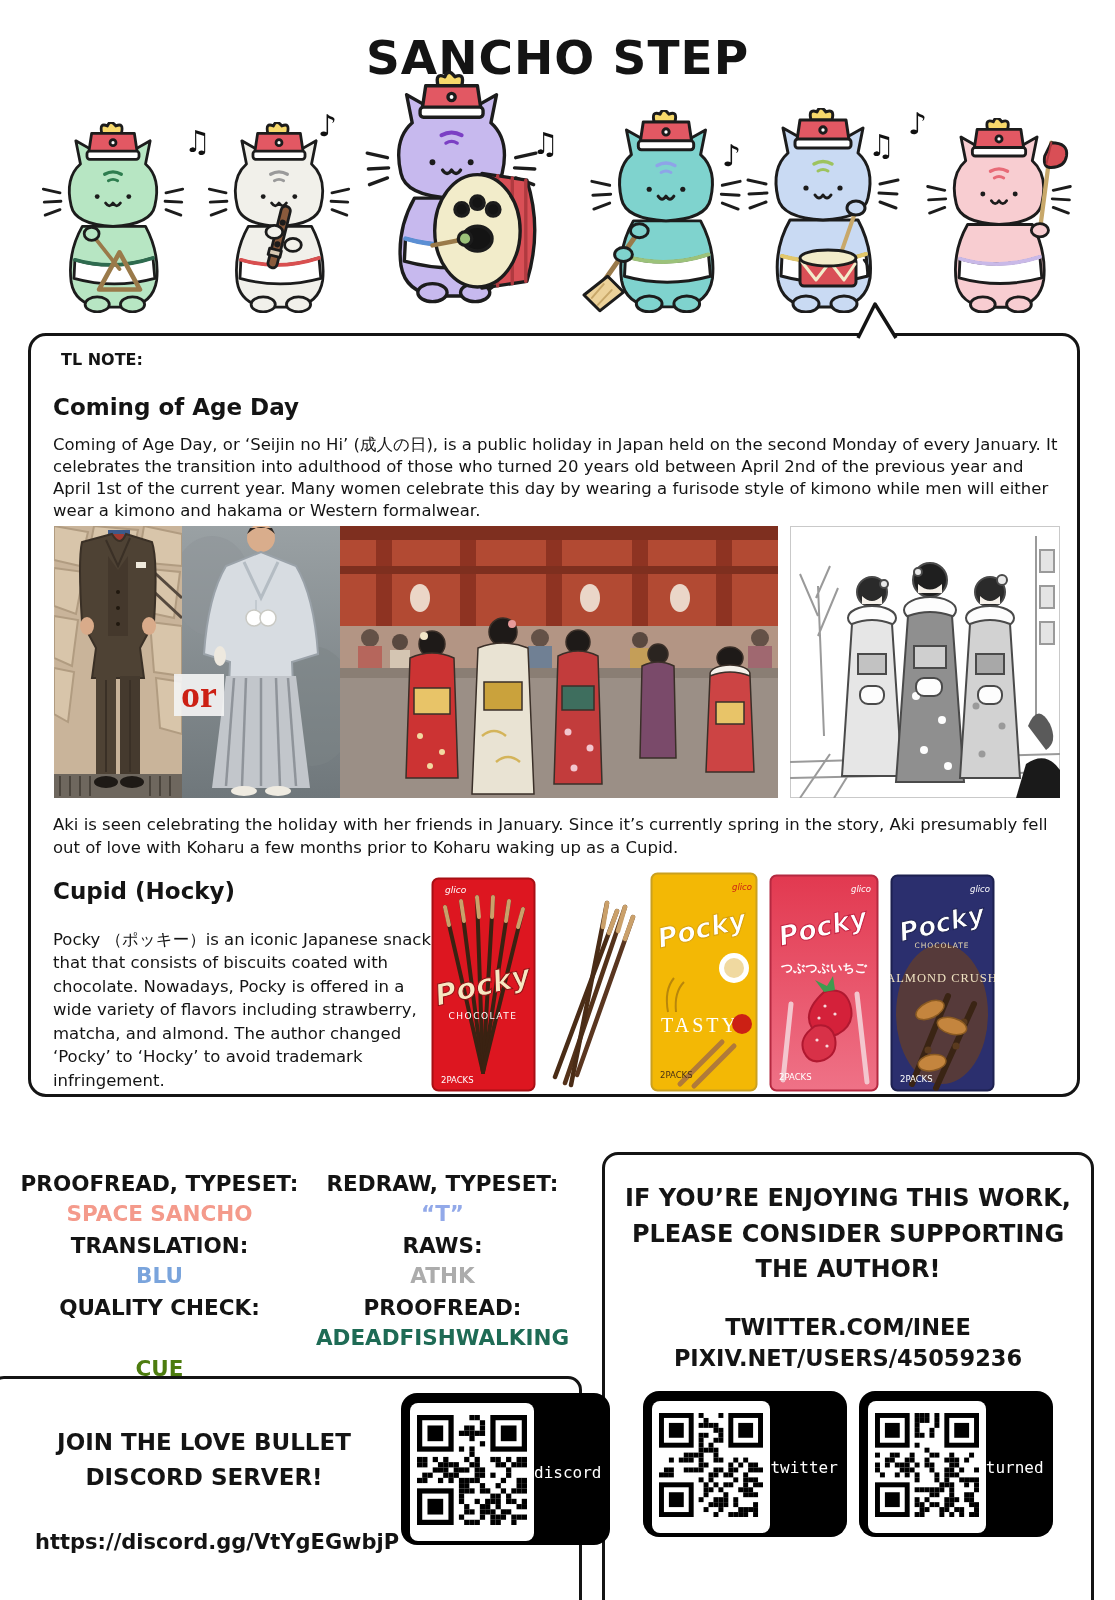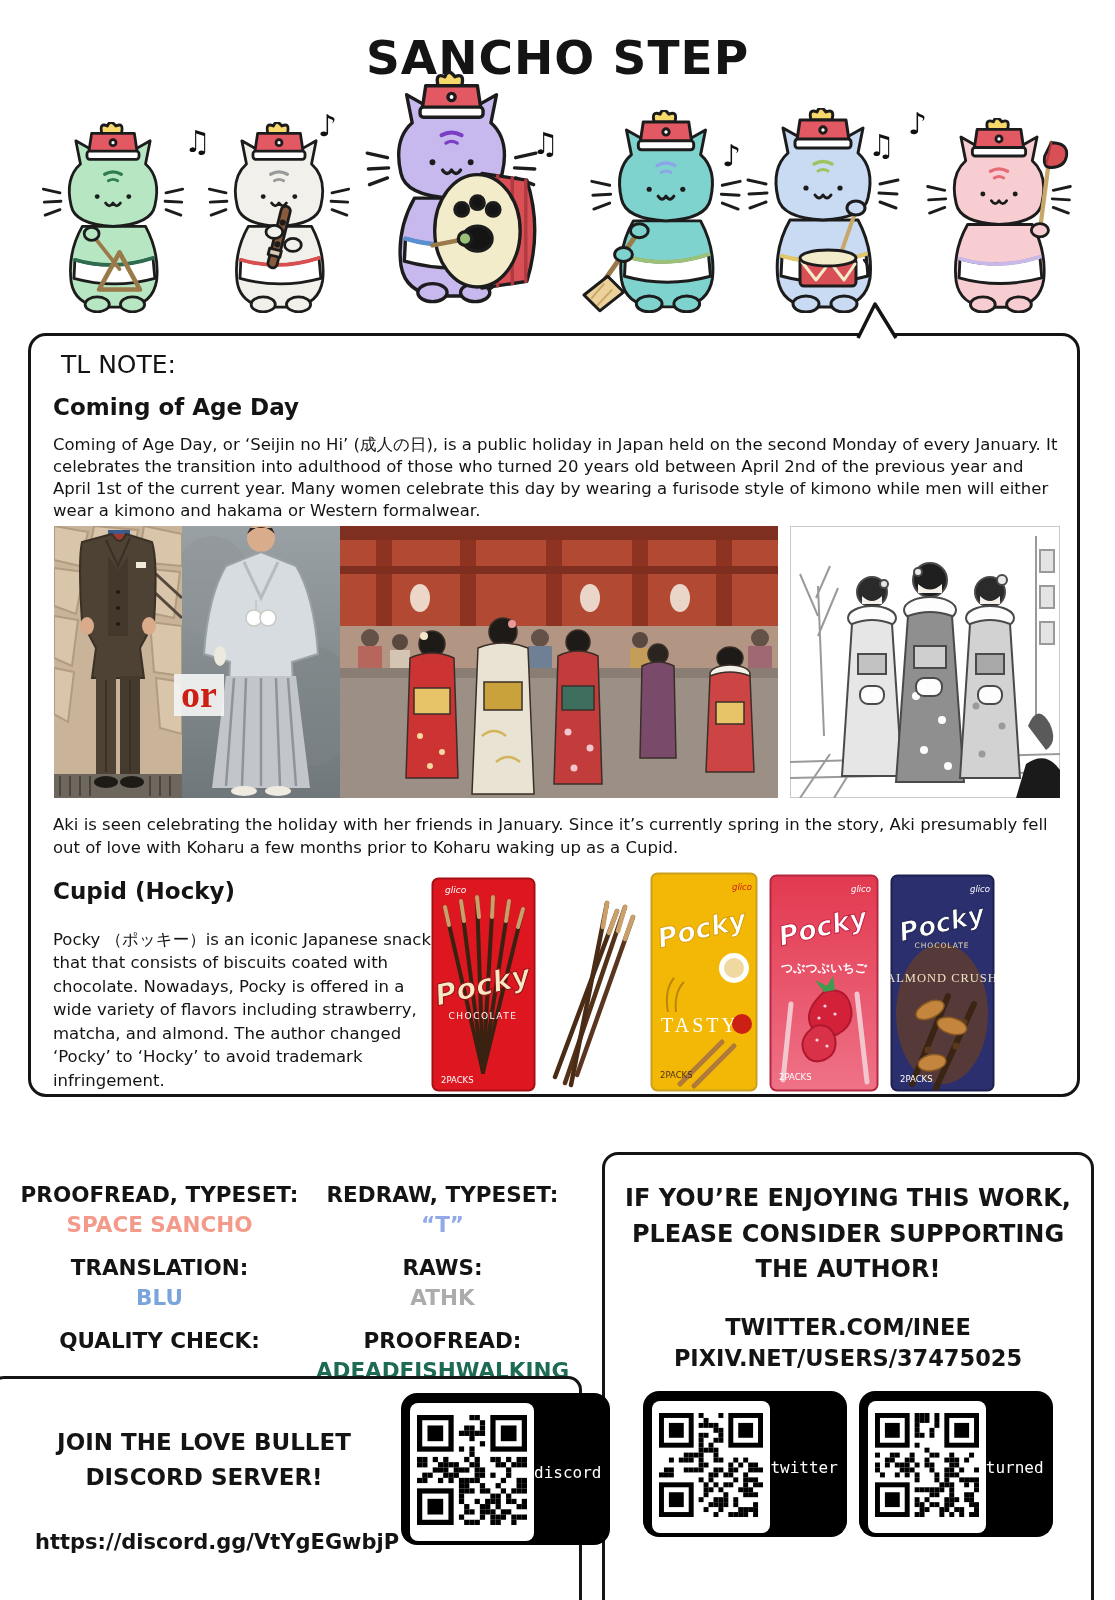--- a/index.html
+++ b/index.html
@@ -12,38 +12,38 @@
 
   
   .band{position:absolute;left:0;top:98px;width:1115px;height:215px}
   .band .cat{position:absolute;bottom:0}
   .band .note{position:absolute;font-size:30px;font-weight:700;color:#111}
 
   
   .tl-box{position:absolute;left:28px;top:333px;width:1052px;height:764px;border:3.5px solid #141414;
           border-radius:18px;box-sizing:border-box;background:#fff}
   .bubble-tail{position:absolute;left:848px;top:301px;width:70px;height:38px;z-index:5}
-  .tl-label{position:absolute;left:30px;top:14px;font-size:25px;font-weight:400}
+  .tl-label{position:absolute;left:30px;top:14px;font-size:16px;font-weight:700}
   .coa-heading{position:absolute;left:22px;top:58px;font-size:23px;font-weight:800;margin:0}
   .coa-body{position:absolute;left:22px;top:98px;width:1008px;font-size:16.5px;line-height:1.34;margin:0}
   .photos{position:absolute;left:23px;top:190px;width:1006px;height:272px}
   .photo{position:absolute;top:0;height:272px;overflow:hidden}
   .photo svg{display:block}
   .or-label{position:absolute;left:120px;top:148px;font-family:"Liberation Serif",serif;
             font-size:38px;font-weight:700;color:#cc2014;background:rgba(243,243,243,.92);
             padding:0 7px;line-height:1.1;z-index:3}
   .coa-caption{position:absolute;left:22px;top:478px;width:1012px;font-size:16.5px;line-height:1.38;margin:0}
   .pocky-heading{position:absolute;left:22px;top:542px;font-size:23px;font-weight:800;margin:0}
   .pocky-body{position:absolute;left:22px;top:592px;width:378px;font-size:16.5px;line-height:1.42;margin:0}
   .pocky-images{position:absolute;left:400px;top:536px;display:flex;gap:11px;align-items:flex-end}
 
   
   .credits{position:absolute;left:18px;top:1164px;width:566px;display:flex}
   .credit-col{flex:1;text-align:center}
-  .credit-label{font-size:21.5px;font-weight:800;margin-top:18px}
+  .credit-label{font-size:21.5px;font-weight:800;margin-top:7px}
   .credit-name{font-size:21.5px;font-weight:800;margin-top:5px}
 
   
   .support-box{position:absolute;left:602px;top:1152px;width:492px;height:470px;border:3.5px solid #141414;
                border-radius:16px;box-sizing:border-box;text-align:center;padding-top:26px;background:#fff}
   .support-msg{font-size:24px;font-weight:800;width:446px;margin:0 auto;line-height:1.48}
   .support-links{margin-top:26px}
   .support-link{font-size:22.5px;font-weight:800;margin-top:5px;cursor:pointer}
   .support-qrs{display:flex;justify-content:center;gap:12px;margin-top:20px}
 
@@ -617,21 +617,21 @@
     <div class="credit-name" style="color: rgb(172, 172, 172);">ATHK</div>
     <div class="credit-label">PROOFREAD:</div>
     <div class="credit-name" style="color: rgb(30, 107, 85);">ADEADFISHWALKING</div>
   </div>
 </div>
 
 <div class="support-box">
   <p class="support-msg">IF YOU’RE ENJOYING THIS WORK, PLEASE CONSIDER SUPPORTING THE AUTHOR!</p>
   <div class="support-links">
     <div class="support-link">TWITTER.COM/INEE</div>
-    <div class="support-link">PIXIV.NET/USERS/37475025</div>
+    <div class="support-link">PIXIV.NET/USERS/45059236</div>
   </div>
   <div class="support-qrs">
     <div class="qr">
       <div class="qr-white"><svg class="qr-pat" width="104" height="104" viewBox="0 0 113.4 113.4">
             <rect x="43.2" y="0" width="5.4" height="5.4" fill="#000"></rect>
             <rect x="64.80000000000001" y="0" width="5.4" height="5.4" fill="#000"></rect>
             <rect x="48.6" y="5.4" width="5.4" height="5.4" fill="#000"></rect>
             <rect x="43.2" y="10.8" width="5.4" height="5.4" fill="#000"></rect>
             <rect x="48.6" y="10.8" width="5.4" height="5.4" fill="#000"></rect>
             <rect x="54" y="10.8" width="5.4" height="5.4" fill="#000"></rect>

